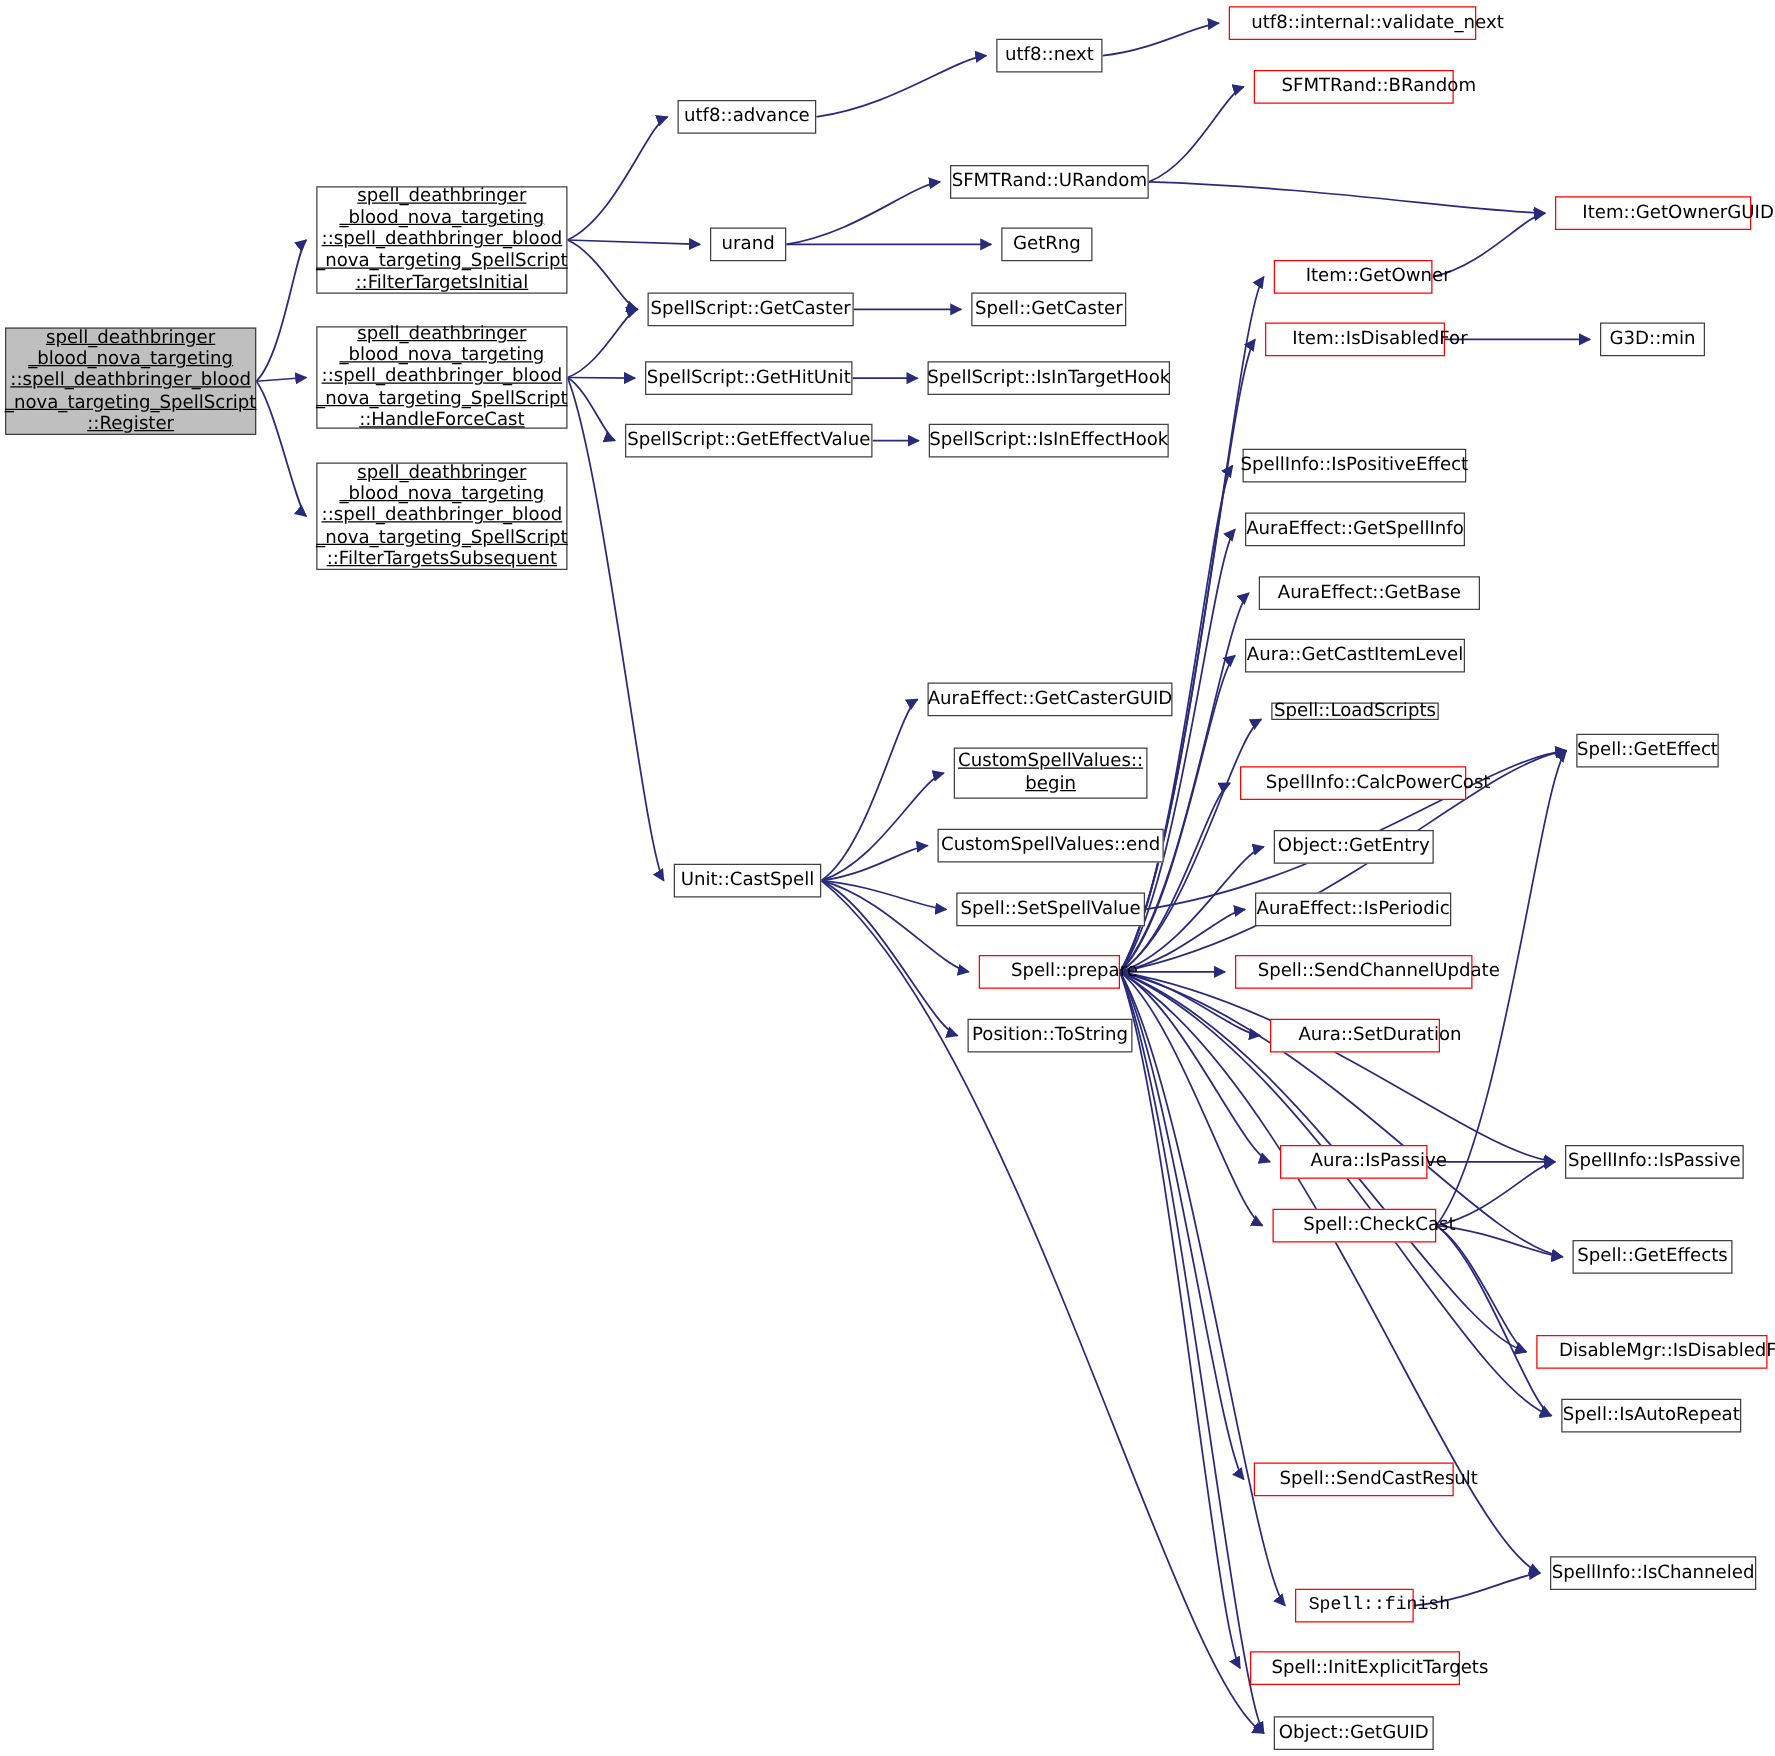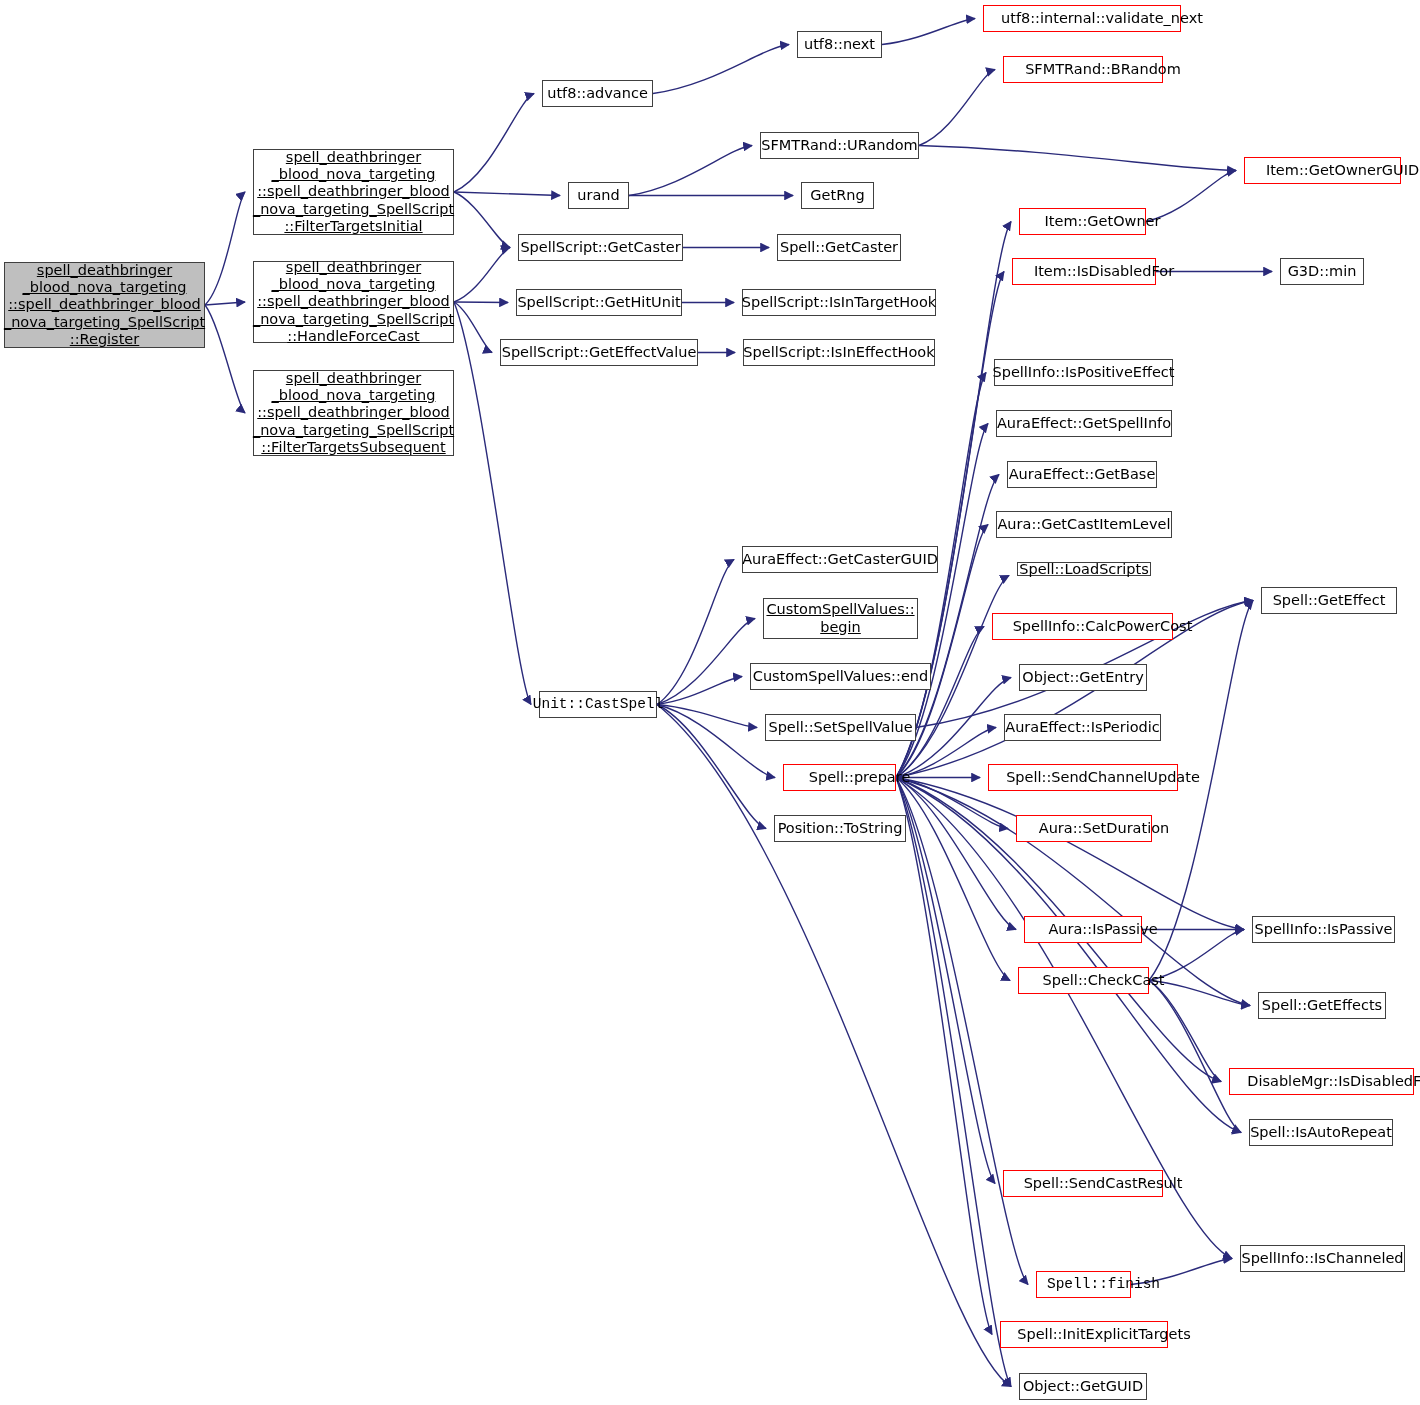--- a/index.html
+++ b/index.html
@@ -120,37 +120,37 @@
       <div class="node" style="left: 516px; top: 289px; width: 166px; height: 27px;">SpellScript::GetHitUnit</div>
       <div class="node" style="left: 742px; top: 289px; width: 194px; height: 27px;">SpellScript::IsInTargetHook</div>
       <div class="node" style="left: 500px; top: 339px; width: 198px; height: 27px;">SpellScript::GetEffectValue</div>
       <div class="node" style="left: 743px; top: 339px; width: 192px; height: 27px;">SpellScript::IsInEffectHook</div>
       <div class="node red" style="left: 1244px; top: 157px; width: 157px; height: 27px;">Item::GetOwnerGUID</div>
       <div class="node red" style="left: 1019px; top: 208px; width: 127px; height: 27px;">Item::GetOwner</div>
       <div class="node red" style="left: 1012px; top: 258px; width: 144px; height: 27px;">Item::IsDisabledFor</div>
       <div class="node" style="left: 1280px; top: 258px; width: 84px; height: 27px;">G3D::min</div>
       <div class="node" style="left: 994px; top: 359px; width: 179px; height: 27px;">SpellInfo::IsPositiveEffect</div>
       <div class="node" style="left: 996px; top: 410px; width: 176px; height: 27px;">AuraEffect::GetSpellInfo</div>
-      <div class="node" style="left: 1007px; top: 461px; width: 150px; height: 27px;">AuraEffect::GetBase</div>
+      <div class="node" style="left: 1007px; top: 461px; width: 177px; height: 27px;">AuraEffect::GetBase</div>
       <div class="node" style="left: 996px; top: 511px; width: 176px; height: 27px;">Aura::GetCastItemLevel</div>
       <div class="node" style="left: 1017px; top: 562px; width: 134px; height: 14px;">Spell::LoadScripts</div>
       <div class="node red" style="left: 992px; top: 613px; width: 181px; height: 27px;">SpellInfo::CalcPowerCost</div>
       <div class="node" style="left: 1019px; top: 664px; width: 128px; height: 27px;">Object::GetEntry</div>
       <div class="node" style="left: 1004px; top: 714px; width: 157px; height: 27px;">AuraEffect::IsPeriodic</div>
       <div class="node red" style="left: 988px; top: 764px; width: 190px; height: 27px;">Spell::SendChannelUpdate</div>
       <div class="node red" style="left: 1016px; top: 815px; width: 136px; height: 27px;">Aura::SetDuration</div>
-      <div class="node" style="left: 1261px; top: 587px; width: 136px; height: 27px;">Spell::GetEffect</div>
+      <div class="node" style="left: 1261px; top: 587px; width: 114px; height: 27px;">Spell::GetEffect</div>
       <div class="node" style="left: 742px; top: 546px; width: 196px; height: 27px;">AuraEffect::GetCasterGUID</div>
       <div class="node multiline" style="left: 763px; top: 598px; width: 155px; height: 41px;">CustomSpellValues::
 begin</div>
       <div class="node" style="left: 750px; top: 663px; width: 181px; height: 27px;">CustomSpellValues::end</div>
       <div class="node" style="left: 765px; top: 714px; width: 151px; height: 27px;">Spell::SetSpellValue</div>
       <div class="node red" style="left: 783px; top: 764px; width: 113px; height: 27px;">Spell::prepare</div>
       <div class="node" style="left: 774px; top: 815px; width: 132px; height: 27px;">Position::ToString</div>
-      <div class="node" style="left: 539px; top: 691px; width: 118px; height: 27px; font-family: Liberation Mono, monospace;">Unit::CastSpell</div>
+      <div class="node" style="left: 539px; top: 691px; width: 118px; height: 27px;">Unit::CastSpell</div>
       <div class="node red" style="left: 1024px; top: 916px; width: 118px; height: 27px;">Aura::IsPassive</div>
       <div class="node" style="left: 1252px; top: 916px; width: 143px; height: 27px;">SpellInfo::IsPassive</div>
       <div class="node red" style="left: 1018px; top: 967px; width: 131px; height: 27px;">Spell::CheckCast</div>
       <div class="node" style="left: 1258px; top: 992px; width: 128px; height: 27px;">Spell::GetEffects</div>
       <div class="node red" style="left: 1229px; top: 1068px; width: 185px; height: 27px;">DisableMgr::IsDisabledFor</div>
       <div class="node" style="left: 1249px; top: 1119px; width: 144px; height: 27px;">Spell::IsAutoRepeat</div>
       <div class="node red" style="left: 1003px; top: 1170px; width: 160px; height: 27px;">Spell::SendCastResult</div>
       <div class="node" style="left: 1240px; top: 1245px; width: 165px; height: 27px;">SpellInfo::IsChanneled</div>
       <div class="node red" style="left: 1036px; top: 1271px; width: 95px; height: 27px; font-family: Liberation Mono, monospace;">Spell::finish</div>
       <div class="node red" style="left: 1000px; top: 1321px; width: 168px; height: 27px;">Spell::InitExplicitTargets</div>

